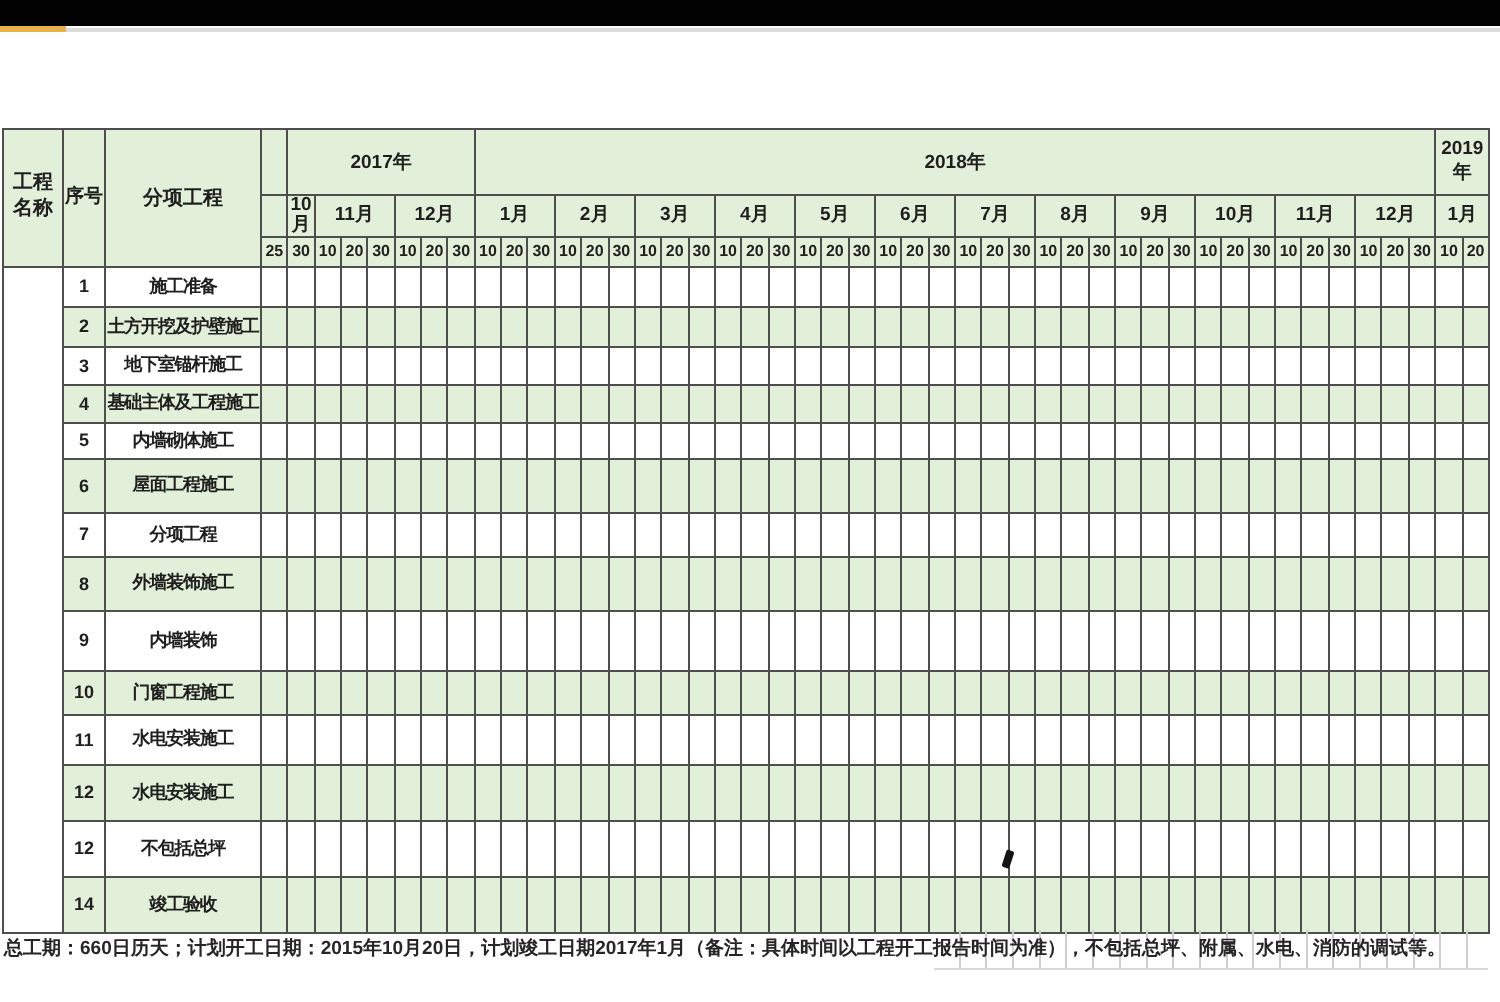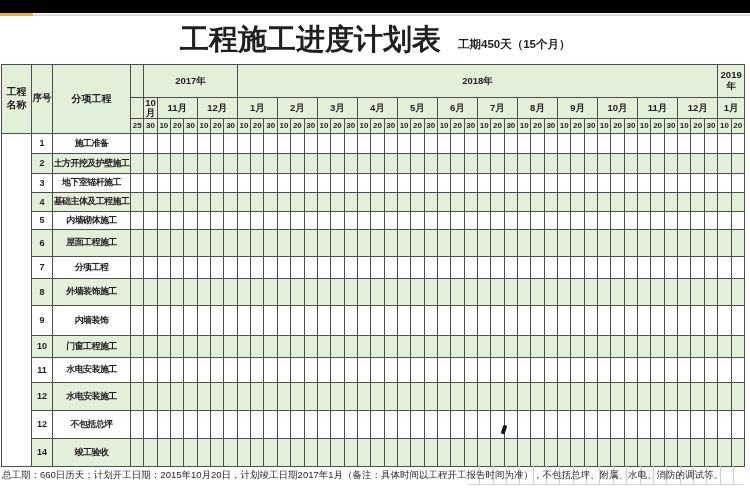--- a/index.html
+++ b/index.html
@@ -33,43 +33,41 @@
   td.year{font-size:9.5px;}
   td.month{font-size:9.5px;line-height:1.05;}
   td.day{font-size:8px;font-weight:700;}
   tbody tr.rw td{background:#ffffff;}
   tbody tr.rg td{background:#e2efd9;}
   td.leftblank{background:#ffffff !important;}
   td.serial{font-size:9px;font-weight:700;}
   td.taskname{font-size:9px;font-weight:700;letter-spacing:-0.6px;white-space:nowrap;font-family:Liberation Mono, monospace;}
   .footer-note{
     position:absolute;left:2px;top:468px;width:746px;height:14px;
-    font-size:9.5px;line-height:13px;font-weight:400;color:#262626;white-space:nowrap;
+    font-size:9.5px;line-height:13px;font-weight:700;color:#262626;white-space:nowrap;
   }
   .footer-gridlines{
     position:absolute;left:467px;top:465px;width:277px;height:19px;
     background:repeating-linear-gradient(to right,transparent 0,transparent 12.35px,#cfcfcf 12.35px,#cfcfcf 13.35px);
     border-bottom:1px solid #d8d8d8;
   }
   .ink-mark{
     position:absolute;left:502px;top:425px;width:3.5px;height:9px;
     background:#141414;border-radius:1px;transform:rotate(18deg);
   }
 </style>
 </head>
 <body>
 
 <div class="canvas">
 
   <div class="topbar"></div>
   <div class="rule-gray"></div>
   <div class="rule-orange"></div>
 
-  <div class="title">工程施工进度计划表</div>
-  <div class="subtitle">工期450天（15个月）</div>
 
   <table class="sched">
     <colgroup id="cols">
         <col style="width: 30px;">
         <col style="width: 21px;">
         <col style="width: 78px;">
         <col style="width: 13.348px;">
         <col style="width: 13.348px;">
         <col style="width: 13.348px;">
         <col style="width: 13.348px;">

